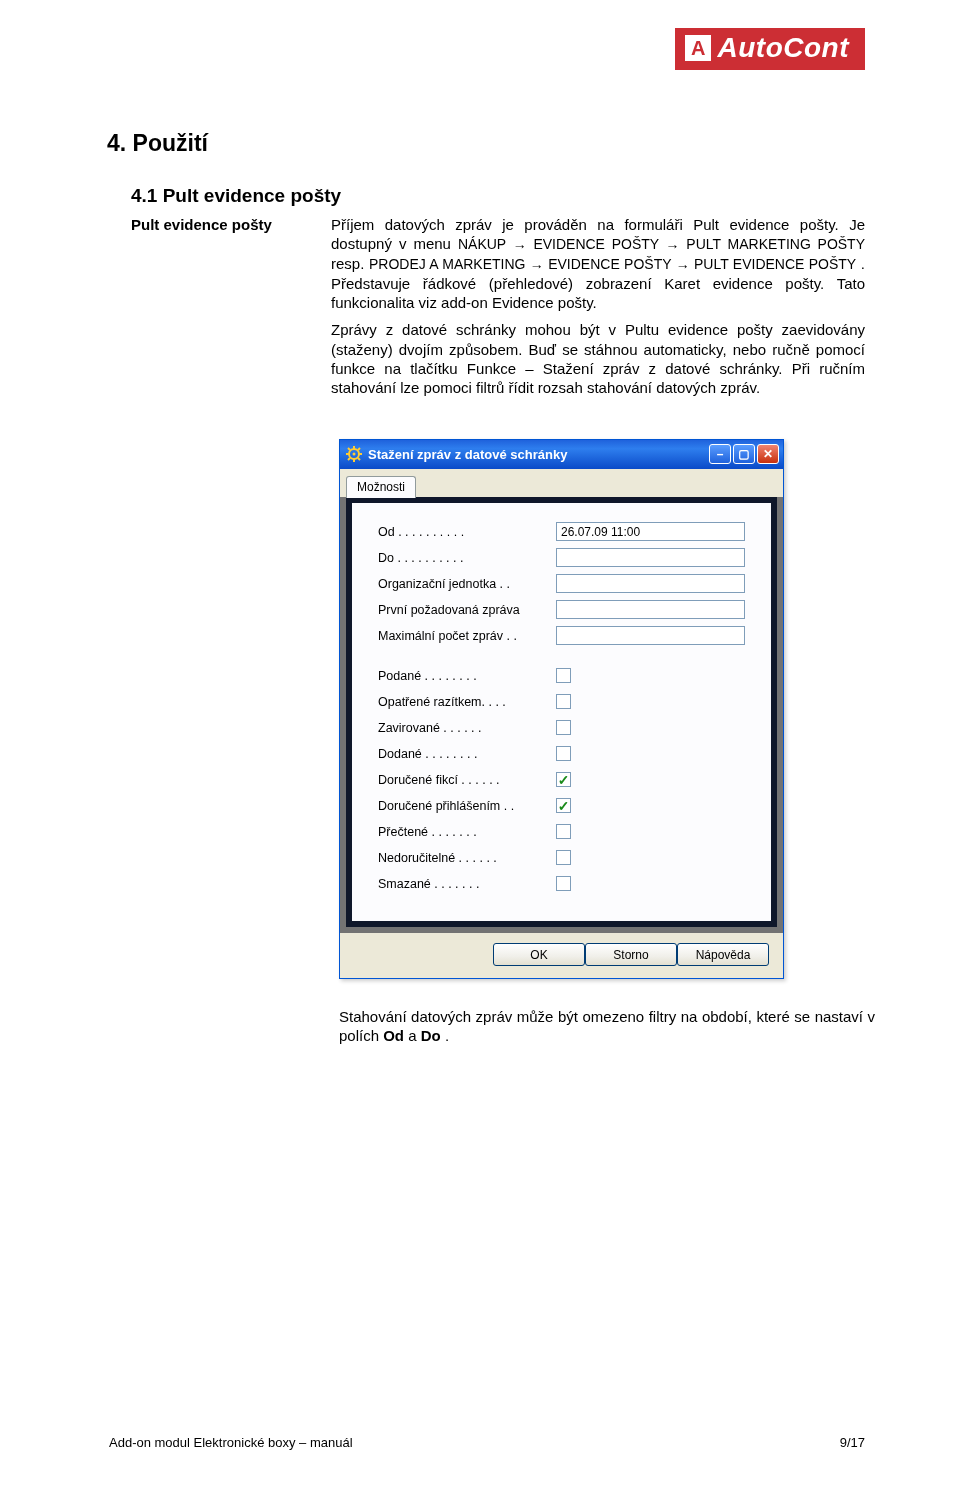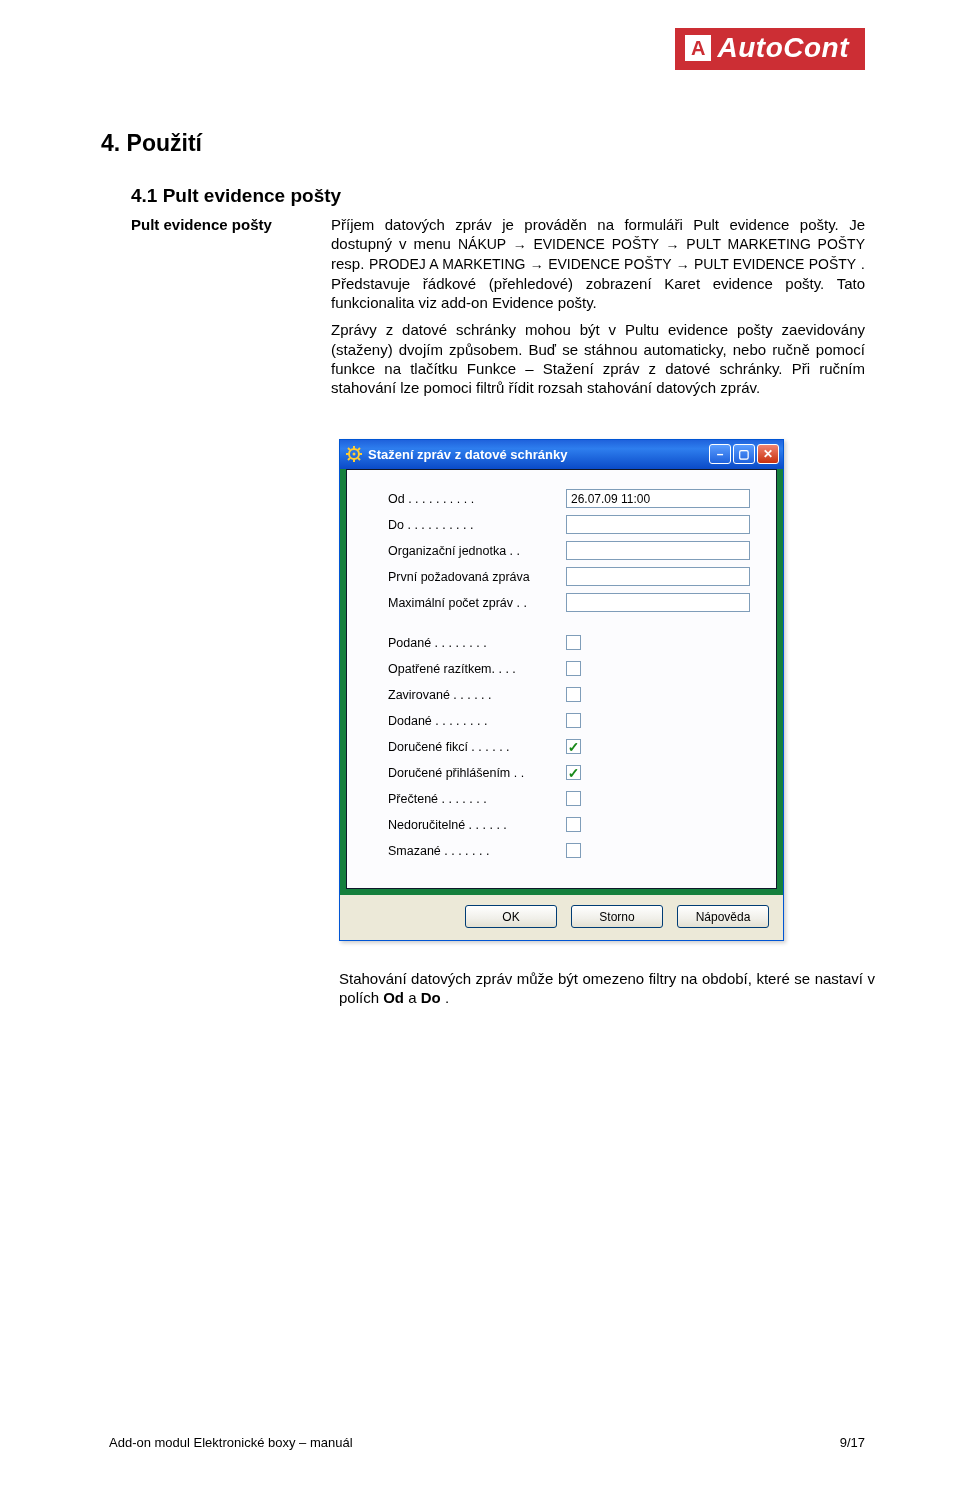--- a/index.html
+++ b/index.html
@@ -41,21 +41,21 @@
     display: inline-flex;
     align-items: center;
     justify-content: center;
     font-style: normal;
     font-weight: bold;
     font-size: 20px;
   }
   h1.section-title {
     font-size: 23px;
     font-weight: bold;
-    margin: 0 0 28px 6px;
+    margin: 0 0 28px 12px;
   }
   h2.subsection-title {
     font-size: 19px;
     font-weight: bold;
     margin: 0 0 8px 36px;
   }
   .content-row {
     display: flex;
     margin-left: 36px;
     gap: 10px;
@@ -80,21 +80,21 @@
   .dialog-wrap {
     margin: 34px 0 28px 244px;
     width: 445px;
   }
   .dialog {
     width: 445px;
     border: 1px solid #0055d4;
     box-shadow: 2px 2px 4px rgba(0,0,0,0.2);
     font-size: 12.5px;
     font-family: Tahoma, Arial, sans-serif;
-    background: #15803d;
+    background: #737373;
   }
   .titlebar {
     background: linear-gradient(to bottom, #1f62dc 0%, #2e7eee 30%, #0a4ac8 100%);
     color: #fff;
     display: flex;
     align-items: center;
     padding: 4px 4px 5px 6px;
     gap: 6px;
   }
   .titlebar-icon {
@@ -128,22 +128,22 @@
     border-bottom: none;
     border-radius: 3px 3px 0 0;
     padding: 3px 10px 4px 10px;
     font-size: 12px;
     position: relative;
     top: 1px;
   }
   .tab-panel {
     margin: 0 6px 6px 6px;
     background: #fcfcfe;
-    border: 1px solid #0f172a;
-    padding: 18px 26px 22px 41px;
+    border: 6px solid #0f172a;
+    padding: 18px 26px 22px 26px;
   }
   .field-row {
     display: flex;
     align-items: center;
     margin-bottom: 5px;
     height: 21px;
   }
   .field-label {
     width: 178px;
     flex: 0 0 178px;
@@ -170,21 +170,20 @@
     color: #1a8a1a;
     font-size: 14px;
     font-weight: bold;
     line-height: 1;
   }
   .gap-row { height: 14px; }
 
   .button-row {
     display: flex;
     justify-content: flex-end;
-    gap: 14px;
     padding: 10px 14px 12px 14px;
     background: #ece9d8;
     align-items: flex-end;
   }
   .dlg-btn {
     min-width: 92px;
     height: 23px;
     border: 1px solid #003c74;
     border-radius: 3px;
     background: linear-gradient(to bottom, #fff 0%, #f0efe9 60%, #e3e0d1 100%);
@@ -260,20 +259,23 @@
             </svg>
         </span>
         <span class="titlebar-text">Stažení zpráv z datové schránky</span>
         <span class="winbtns">
           <span class="winbtn">–</span>
           <span class="winbtn">▢</span>
           <span class="winbtn close">✕</span>
         </span>
       </div>
 
+      <div class="tab-strip">
+        <div class="tab">Možnosti</div>
+      </div>
 
       <div class="tab-panel">
         <div class="field-row">
           <span class="field-label">Od . . . . . . . . . .</span>
           <input class="field-input val-right" value="26.07.09 11:00" style="">
         </div>
         <div class="field-row">
           <span class="field-label">Do . . . . . . . . . .</span>
           <input class="field-input" value="" style="">
         </div>

